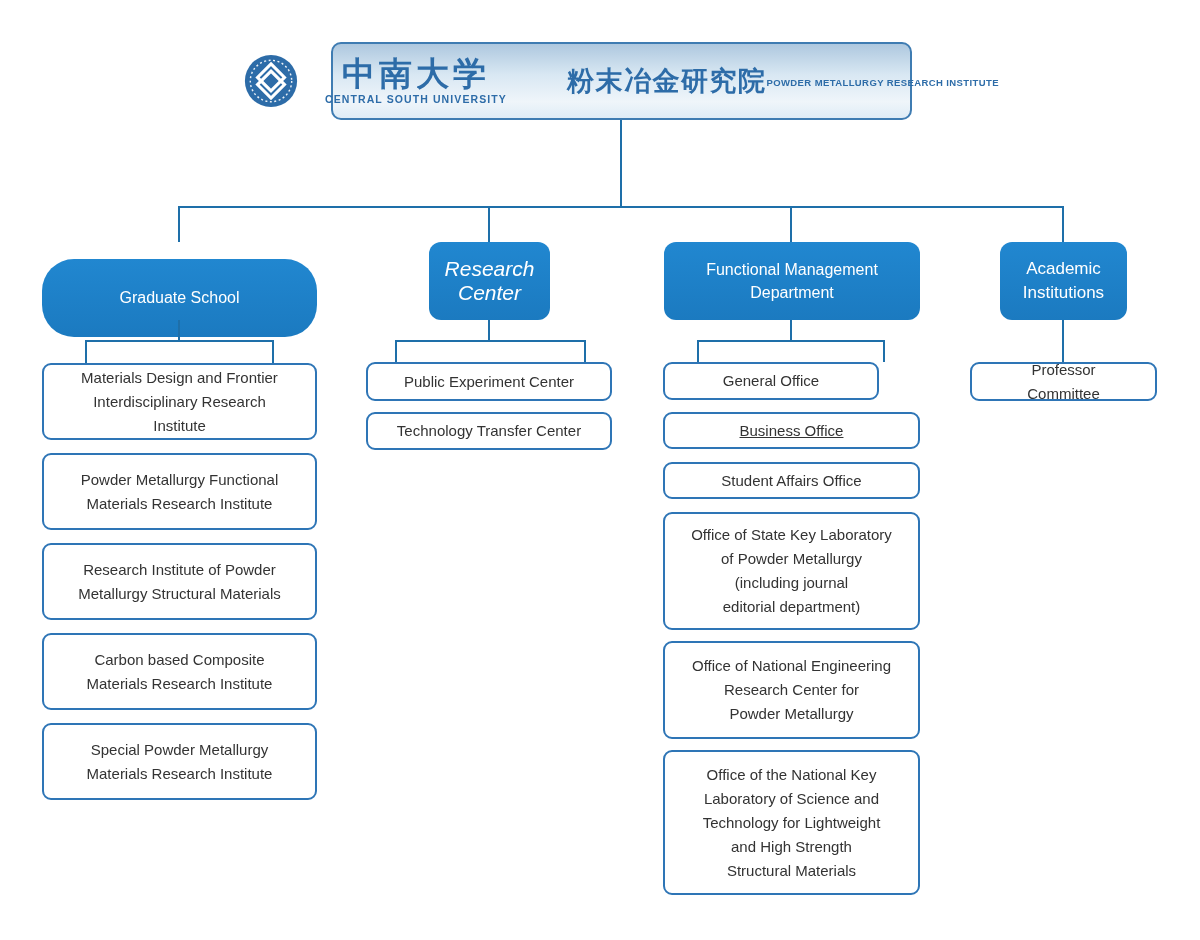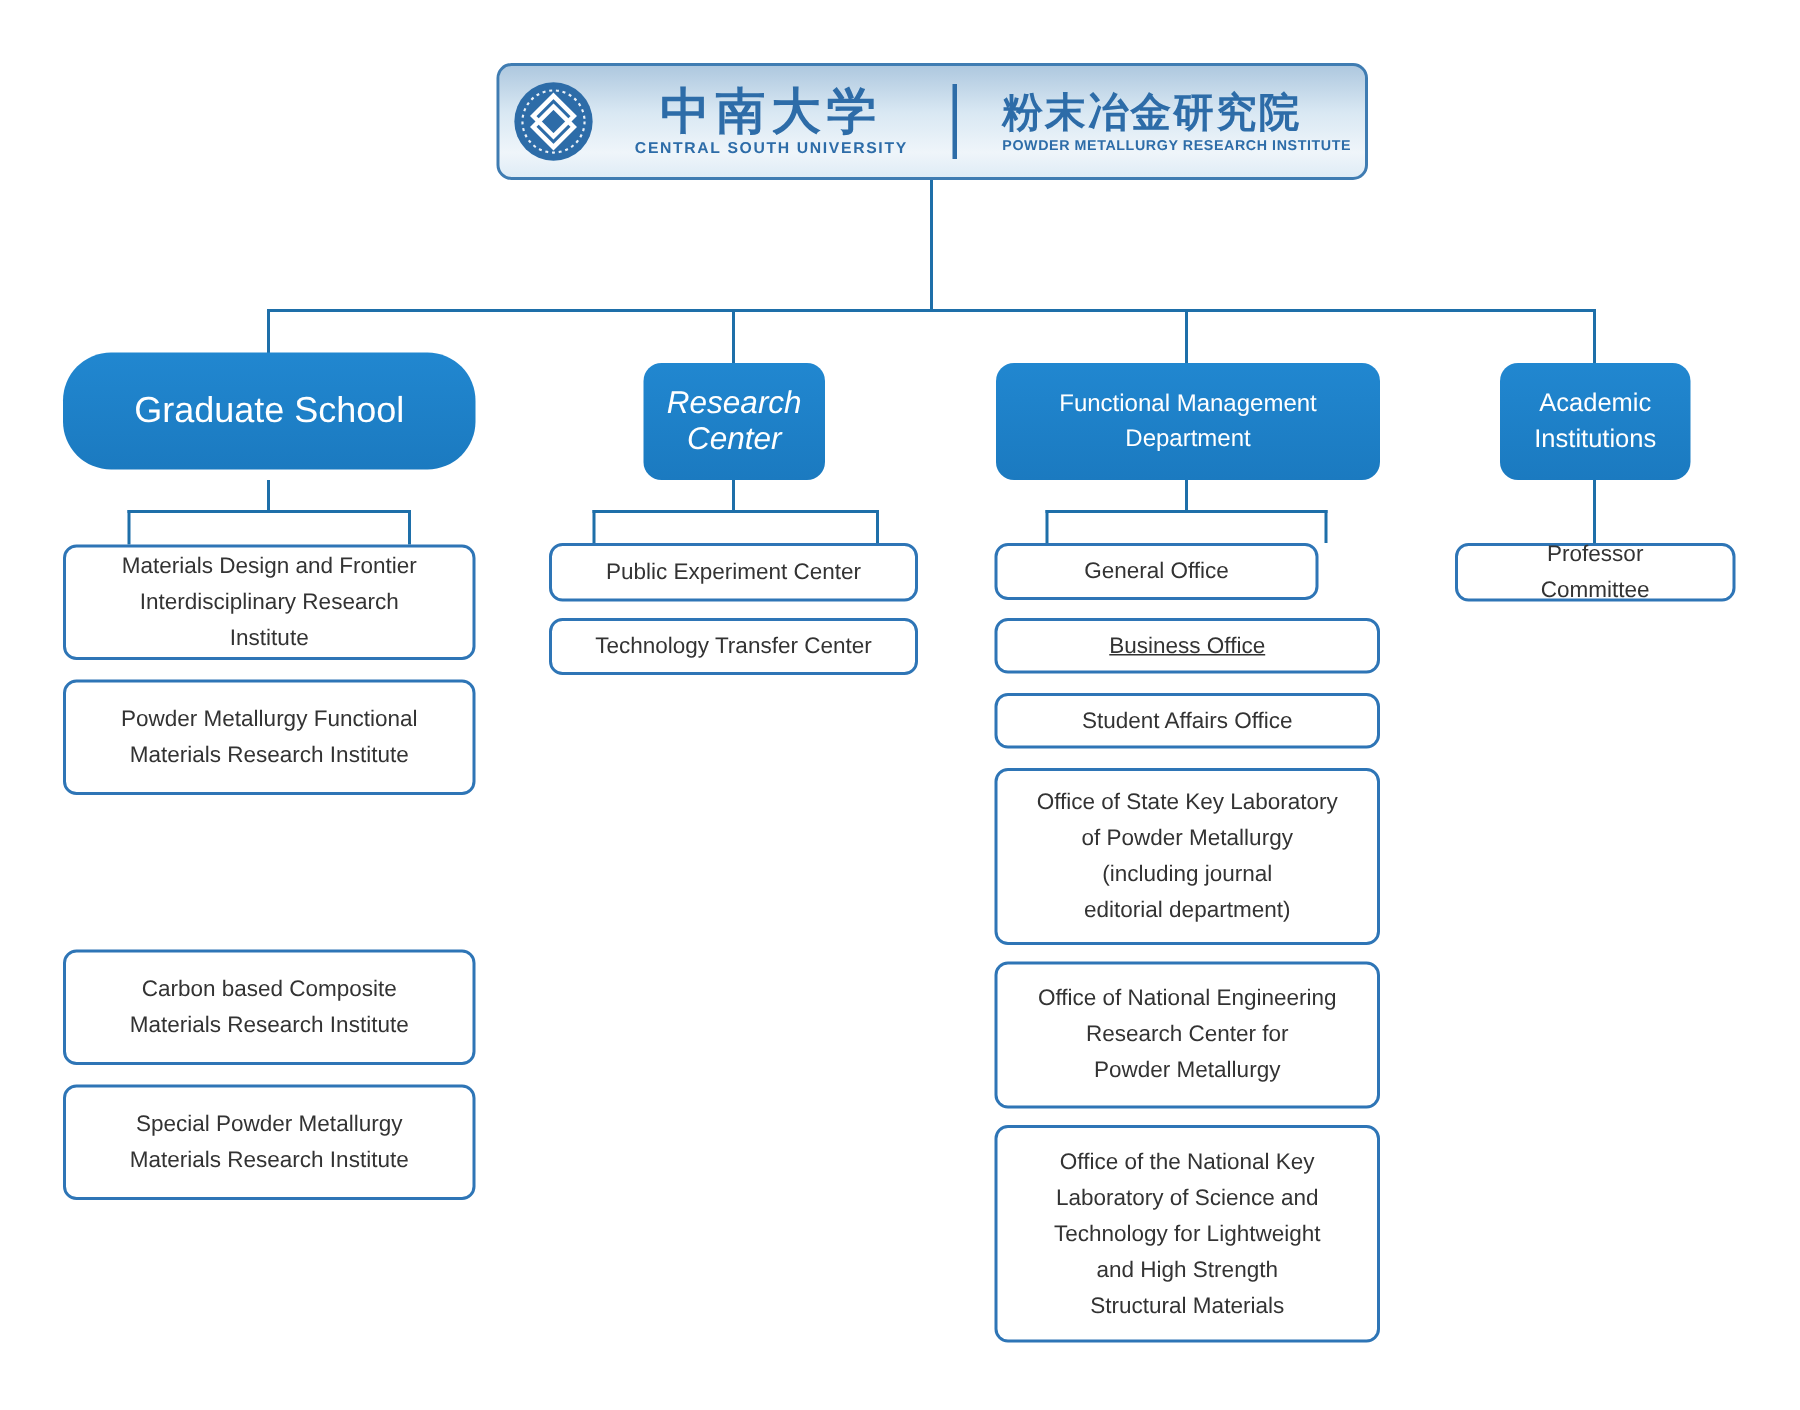--- a/index.html
+++ b/index.html
@@ -20,21 +20,21 @@
   .cnblock { display:flex; flex-direction:column; align-items:center; }
   .cn-title {
     font-family:"DejaVu Serif", serif; font-weight:bold; font-size:33px;
     line-height:34px; color:#2d6ca8; letter-spacing:4px; white-space:nowrap;
   }
   .cn-sub {
     font-size:10.5px; font-weight:bold; color:#2d6ca8; letter-spacing:1.1px;
     margin-top:2px; white-space:nowrap;
   }
   .hdr-divider { width:3px; height:50px; background:#2d6ca8; margin:0 3px; }
-  .instblock { display:flex; flex-direction:column; align-items:flex-start; }
+  .instblock { display:flex; flex-direction:row; align-items:center; }
   .inst-title {
     font-weight:bold; font-size:27px; line-height:30px; color:#2d6ca8;
     letter-spacing:1.5px; white-space:nowrap;
   }
   .inst-sub {
     font-size:9.5px; font-weight:bold; color:#2d6ca8; letter-spacing:0.4px;
     margin-top:2px; white-space:nowrap;
   }
   
   .branch {
@@ -77,21 +77,21 @@
     </div>
   </div>
 
   <div class="line" style="left:620px;top:120px;width:2px;height:87px;"></div>
   <div class="line" style="left:178px;top:206px;width:886px;height:2px;"></div>
   <div class="line" style="left:178px;top:206px;width:2px;height:36px;"></div>
   <div class="line" style="left:488px;top:206px;width:2px;height:36px;"></div>
   <div class="line" style="left:790px;top:206px;width:2px;height:36px;"></div>
   <div class="line" style="left:1062px;top:206px;width:2px;height:36px;"></div>
 
-  <div class="branch" style="left:42px;top:235px;width:275px;height:78px;font-size:24px;border-radius:32px;">Graduate School</div>
+  <div class="branch" style="left:42px;top:259px;width:275px;height:78px;font-size:16px;border-radius:32px;">Graduate School</div>
   <div class="branch" style="left:429px;top:242px;width:121px;height:78px;font-size:21px;line-height:24px;font-style:italic;">Research
 Center</div>
   <div class="branch" style="left:664px;top:242px;width:256px;height:78px;font-size:16px;line-height:23px;">Functional Management
 Department</div>
   <div class="branch" style="left:1000px;top:242px;width:127px;height:78px;font-size:17px;line-height:24px;">Academic
 Institutions</div>
 
   <div class="line" style="left:178px;top:320px;width:2px;height:21px;"></div>
   <div class="line" style="left:85px;top:340px;width:189px;height:2px;"></div>
   <div class="line" style="left:85px;top:340px;width:2px;height:23px;"></div>
@@ -106,20 +106,22 @@
   <div class="line" style="left:697px;top:340px;width:188px;height:2px;"></div>
   <div class="line" style="left:697px;top:340px;width:2px;height:22px;"></div>
   <div class="line" style="left:883px;top:340px;width:2px;height:22px;"></div>
 
   <div class="line" style="left:1062px;top:320px;width:2px;height:42px;"></div>
 
   <div class="sub" style="left:42px;top:363px;width:275px;height:77px;">Materials Design and Frontier
 Interdisciplinary Research Institute</div>
   <div class="sub" style="left:42px;top:453px;width:275px;height:77px;">Powder Metallurgy Functional
 Materials Research Institute</div>
+  <div class="sub" style="left:42px;top:543px;width:275px;height:77px;">Research Institute of Powder
+Metallurgy Structural Materials</div>
   <div class="sub" style="left:42px;top:633px;width:275px;height:77px;">Carbon based Composite
 Materials Research Institute</div>
   <div class="sub" style="left:42px;top:723px;width:275px;height:77px;">Special Powder Metallurgy
 Materials Research Institute</div>
 
   <div class="sub" style="left:366px;top:362px;width:246px;height:39px;">Public Experiment Center</div>
   <div class="sub" style="left:366px;top:412px;width:246px;height:38px;">Technology Transfer Center</div>
 
   <div class="sub" style="left:663px;top:362px;width:216px;height:38px;">General Office</div>
   <div class="sub" style="left:663px;top:412px;width:257px;height:37px;text-decoration:underline;">Business Office</div>

